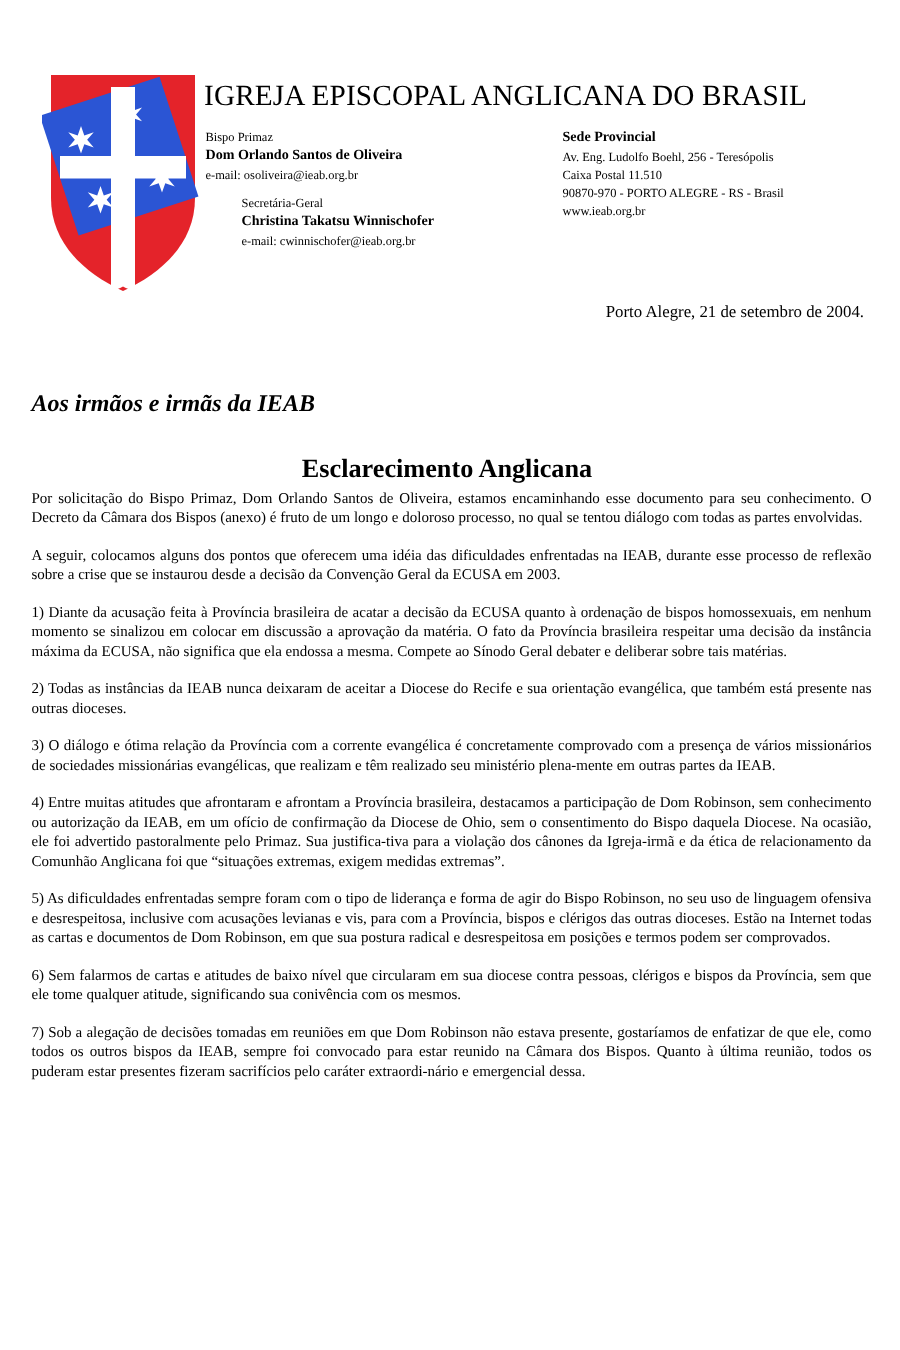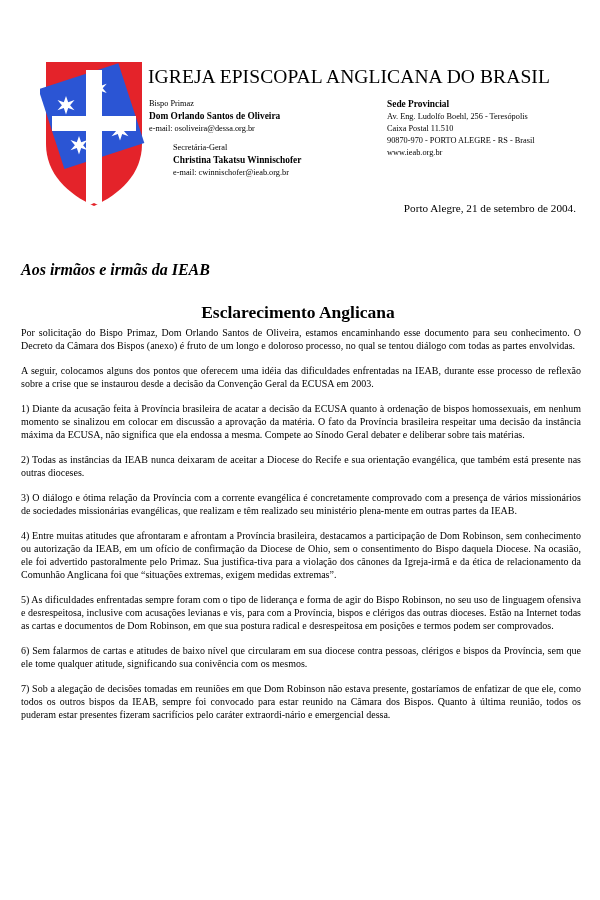--- a/index.html
+++ b/index.html
@@ -15,21 +15,21 @@
     font-family: "Liberation Serif", "DejaVu Serif", serif;
     color: #000000;
     -webkit-font-smoothing: antialiased;
   }
 
   .page {
     position: relative;
     width: 596px;
     height: 900px;
     box-sizing: border-box;
-    padding: 12px;
+    padding: 0;
   }
 
   
   .letterhead {
     position: relative;
     height: 175px;
   }
 
   .logo {
     position: absolute;
@@ -151,21 +151,21 @@
         </g>
       </svg>
     </div>
 
     <div class="org-title">IGREJA EPISCOPAL ANGLICANA DO BRASIL</div>
 
     <div class="contact-left">
       <div class="contact-block">
         <div class="role">Bispo Primaz</div>
         <div class="name">Dom Orlando Santos de Oliveira</div>
-        <div class="email">e-mail: osoliveira@dessa.org.br</div>
+        <div class="email">e-mail: osoliveira@ieab.org.br</div>
       </div>
       <div class="contact-block">
         <div class="role">Secretária-Geral</div>
         <div class="name">Christina Takatsu Winnischofer</div>
         <div class="email">e-mail: cwinnischofer@ieab.org.br</div>
       </div>
     </div>
 
     <div class="contact-right">
       <div class="head">Sede Provincial</div>

